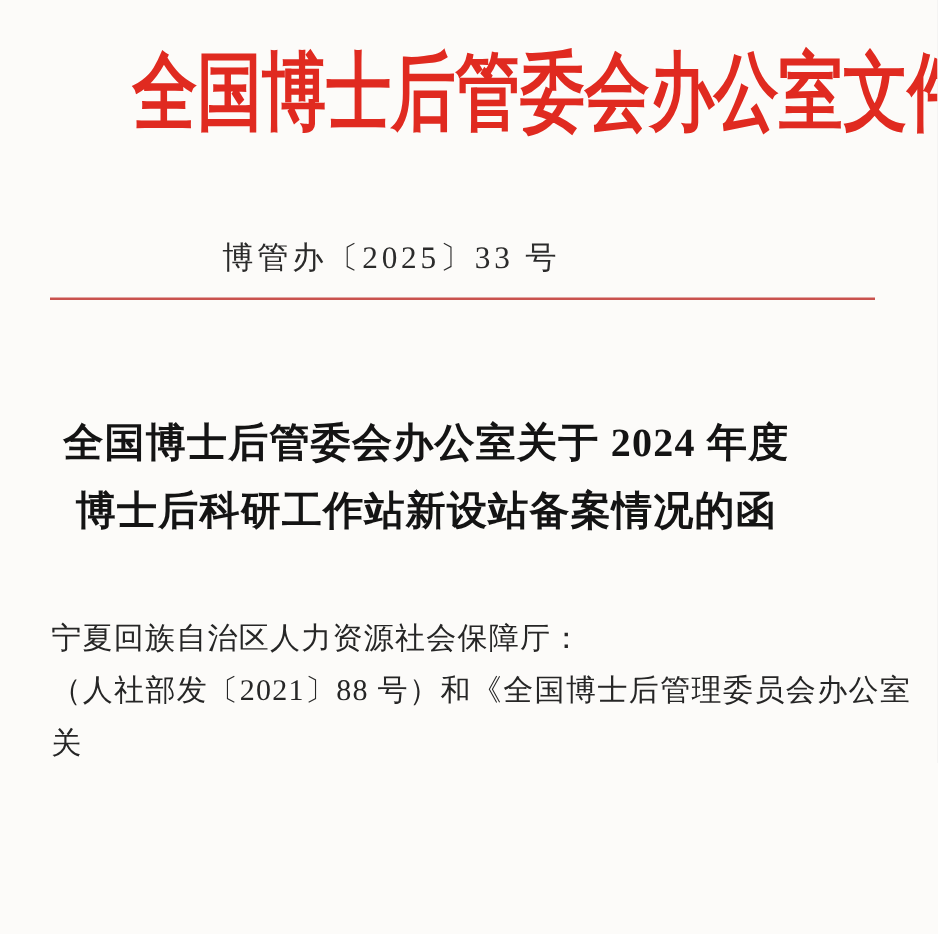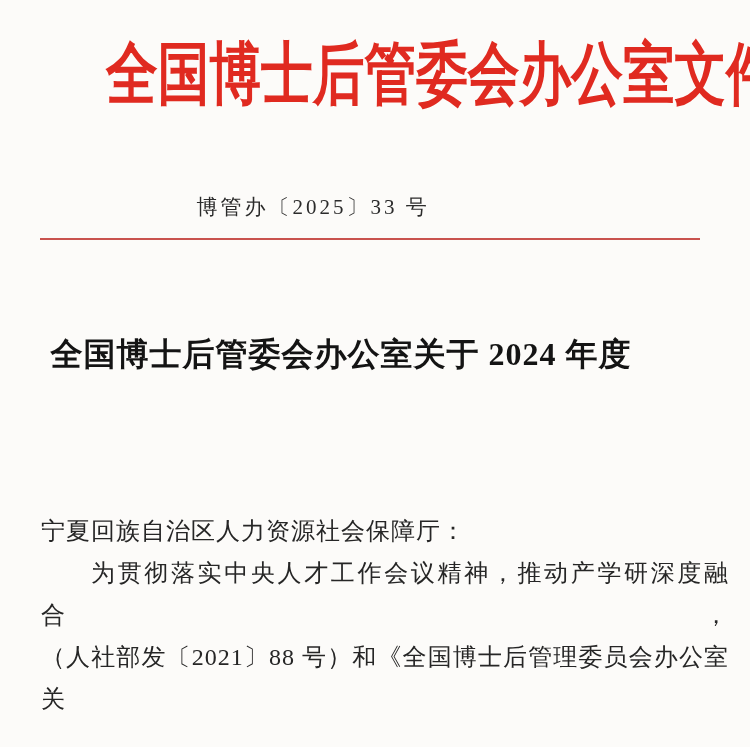--- a/index.html
+++ b/index.html
@@ -36,21 +36,21 @@
     transform-origin: 50% 50%;
     font-family: "Liberation Serif", "DejaVu Serif", serif;
   }
   
   .doc-number {
     position: absolute;
     top: 192px;
     left: 0;
     width: 626px;
     text-align: center;
-    font-size: 21px;
+    font-size: 25px;
     line-height: 30px;
     letter-spacing: 3px;
     color: #2b2b2b;
   }
   
   .red-line {
     position: absolute;
     top: 238px;
     left: 40px;
     width: 660px;
@@ -76,21 +76,20 @@
     top: 490px;
     left: 41px;
     width: 688px;
     font-size: 24px;
     line-height: 42px;
     color: #262626;
   }
   .salutation {
     text-align: left;
     letter-spacing: 1px;
-    margin-top: 20px;
   }
   .body-line {
     text-align: justify;
     text-align-last: justify;
     letter-spacing: 1px;
   }
   .body-line.indent {
     text-indent: 50px;
   }
 </style>
@@ -102,22 +101,22 @@
   <div class="letterhead">
     <span class="banner-text">全国博士后管委会办公室文件</span>
   </div>
 
   <div class="doc-number">博管办〔2025〕33 号</div>
 
   <div class="red-line"></div>
 
   <div class="doc-title">
     <div>全国博士后管委会办公室关于 2024 年度</div>
+    <div>博士后科研工作站新设站备案情况的函</div>
   </div>
 
   <div class="body-block">
     <div class="salutation">宁夏回族自治区人力资源社会保障厅：</div>
-    <div class="body-line indent">为贯彻落实中央人才工作会议精神，推动产学研深度融合，</div>
     <div class="body-line">（人社部发〔2021〕88 号）和《全国博士后管理委员会办公室关</div>
 
   </div>
 
 </div>
 
 </body></html>

